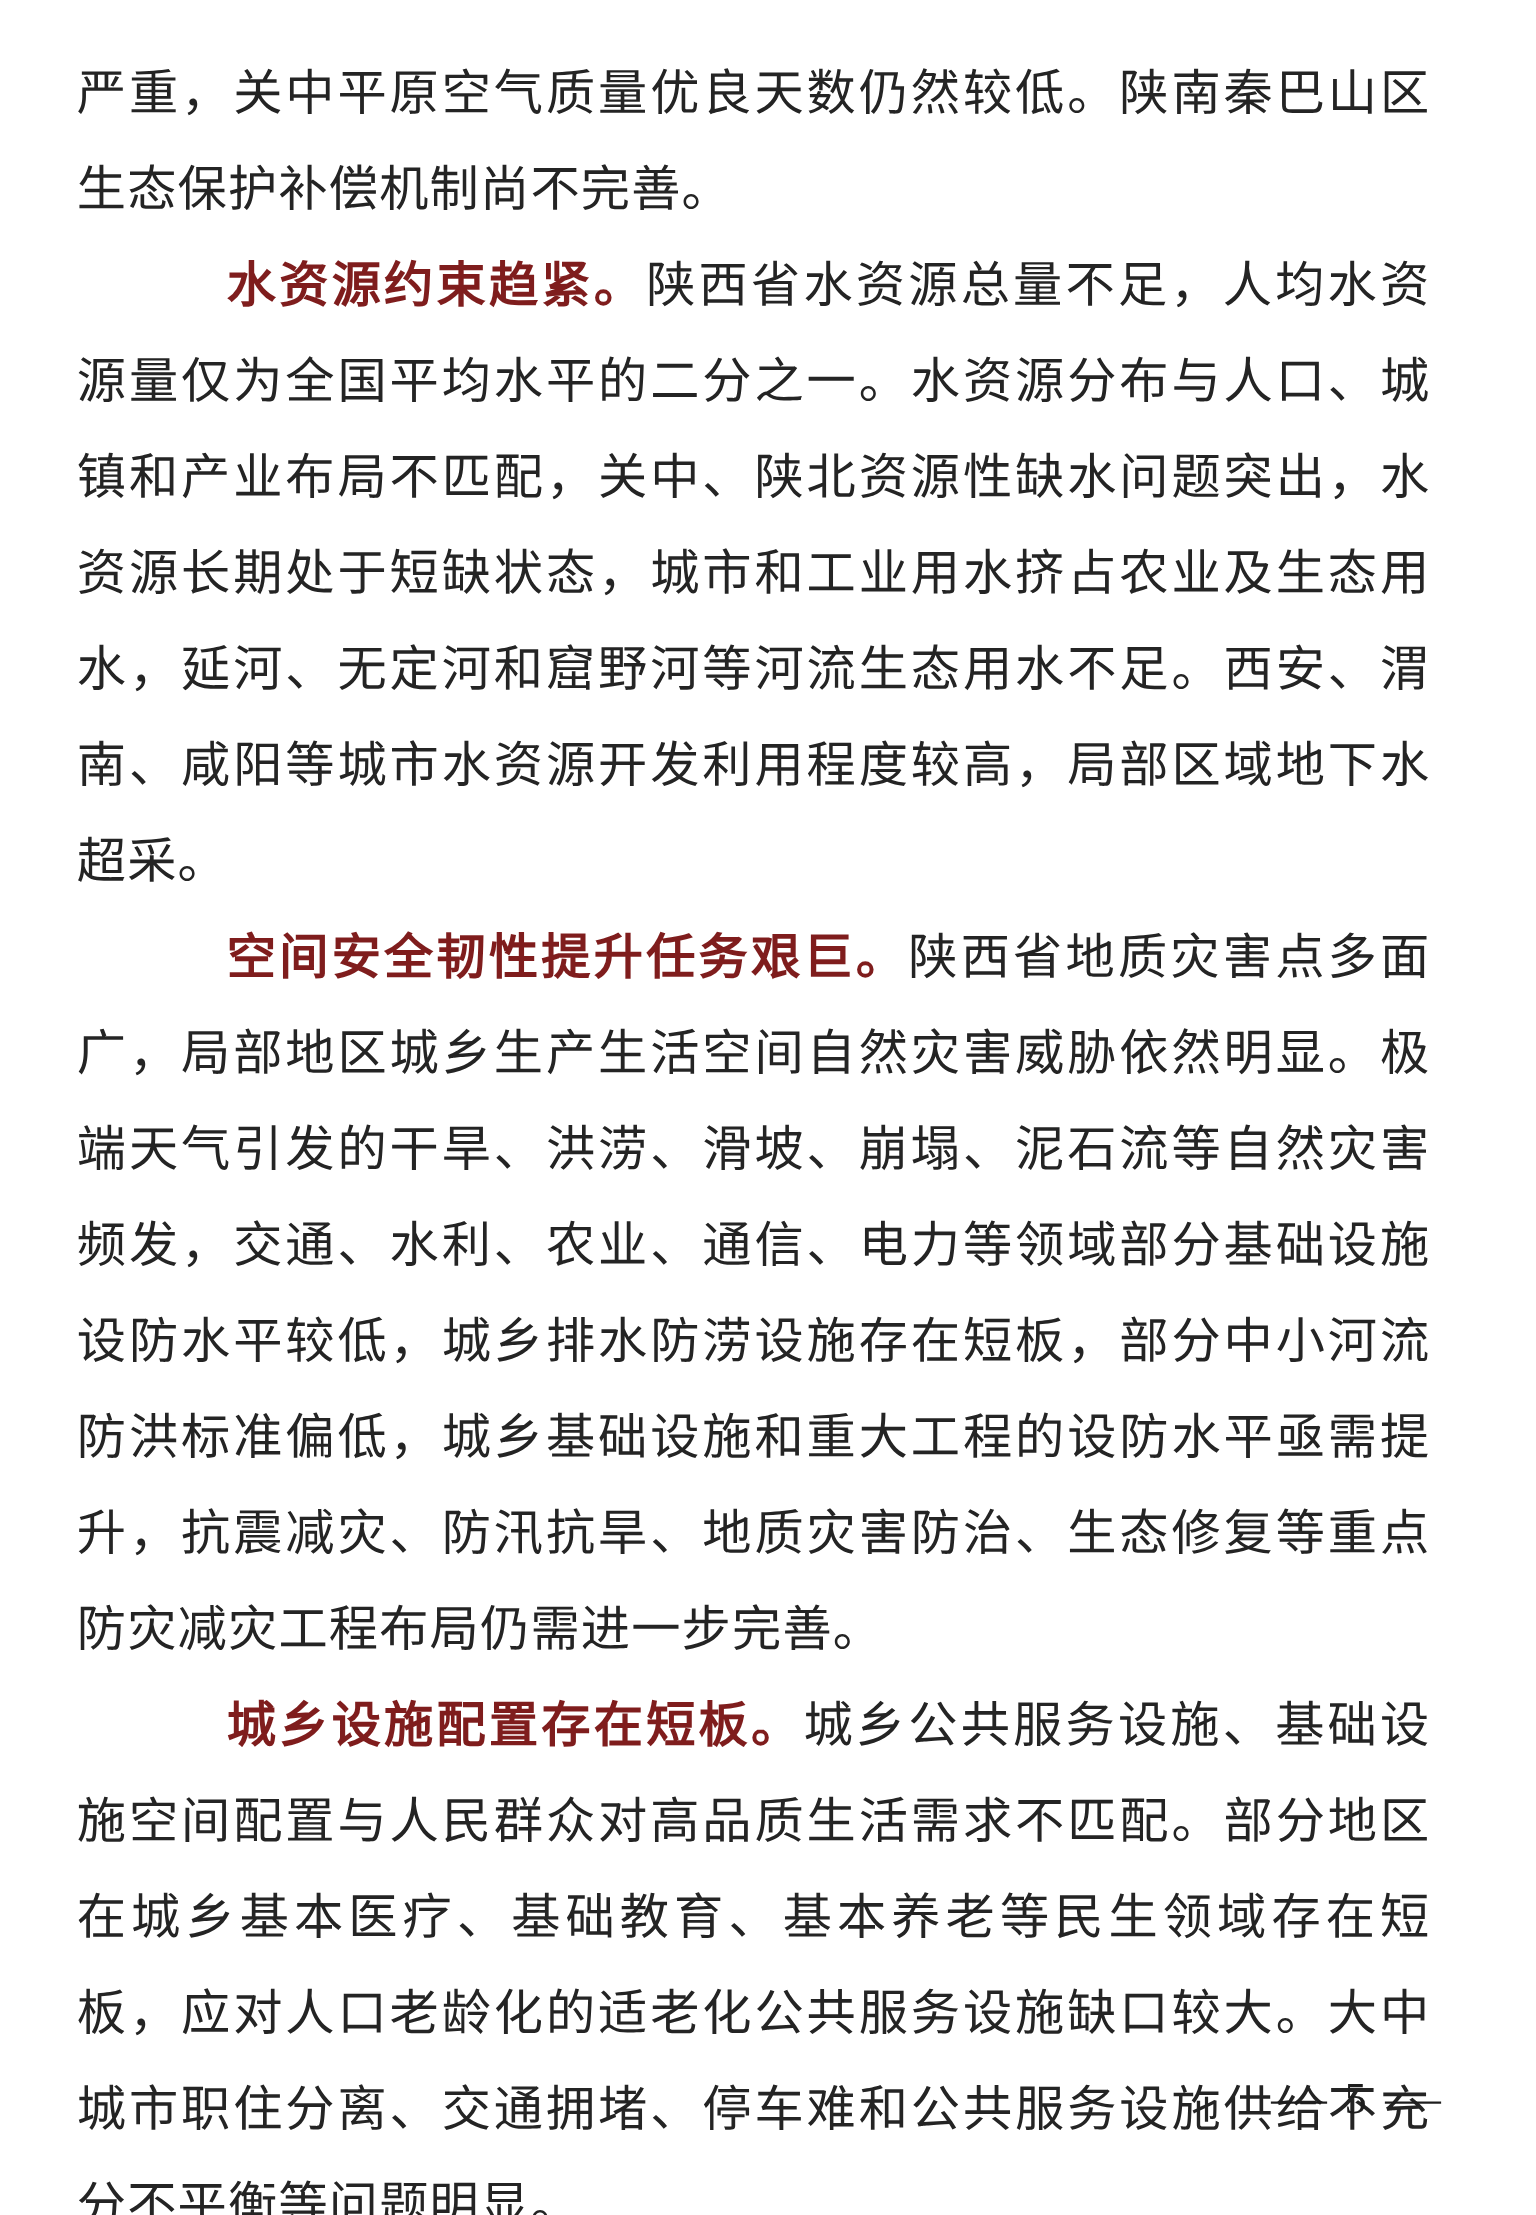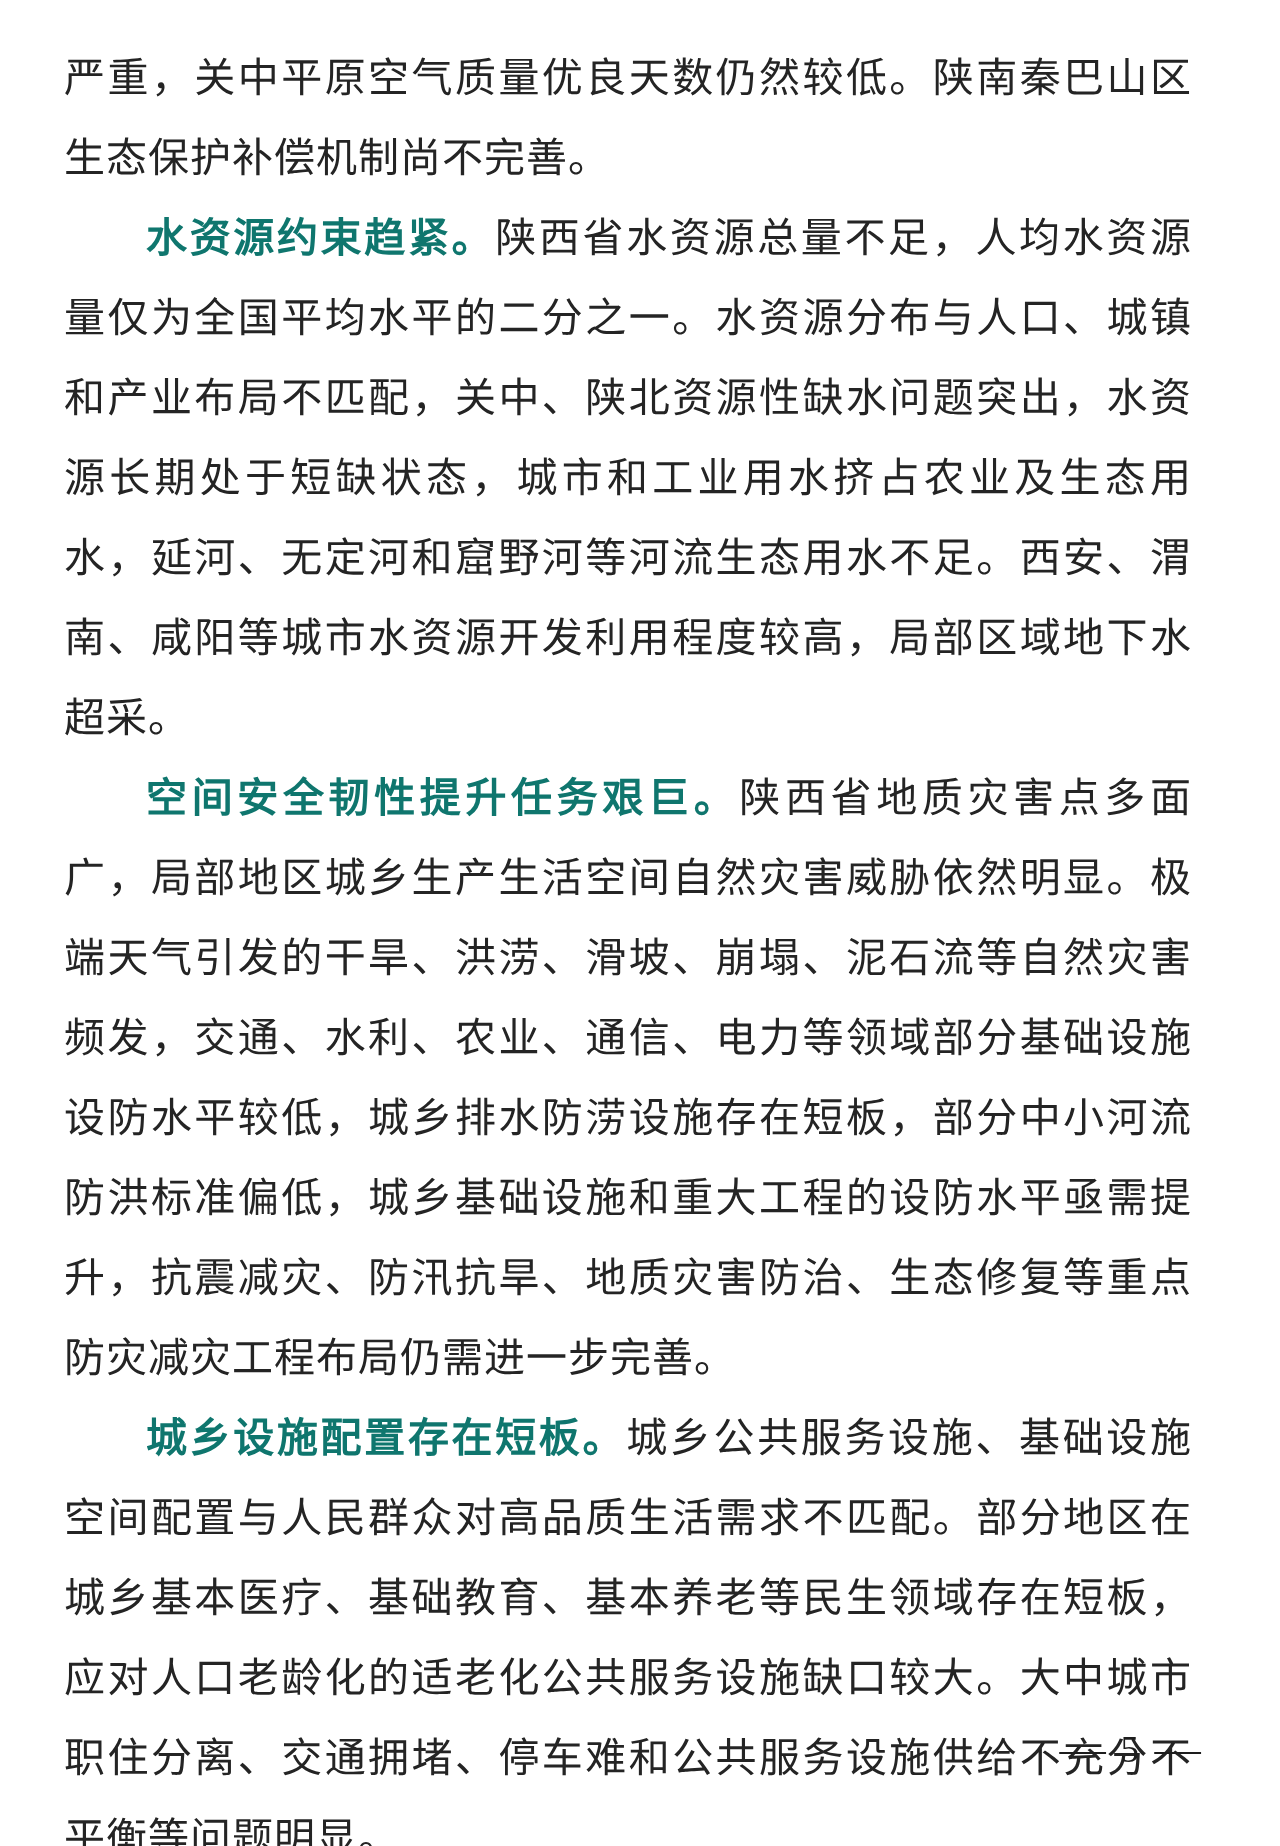--- a/index.html
+++ b/index.html
@@ -32,21 +32,22 @@
     text-align: justify;
     text-justify: inter-ideograph;
     text-indent: 2em;
     word-break: break-all;
   }
   .para.no-indent {
     text-indent: 0;
   }
   .lead {
     font-weight: 700;
-    color: #0f766e;
+    color: #7f1d1d;
+    margin-left: 43px;
   }
   .footer {
     position: absolute;
     top: 1726px;
     right: 84px;
     display: flex;
     align-items: center;
     gap: 20px;
     font-size: 37px;
     line-height: 48px;

